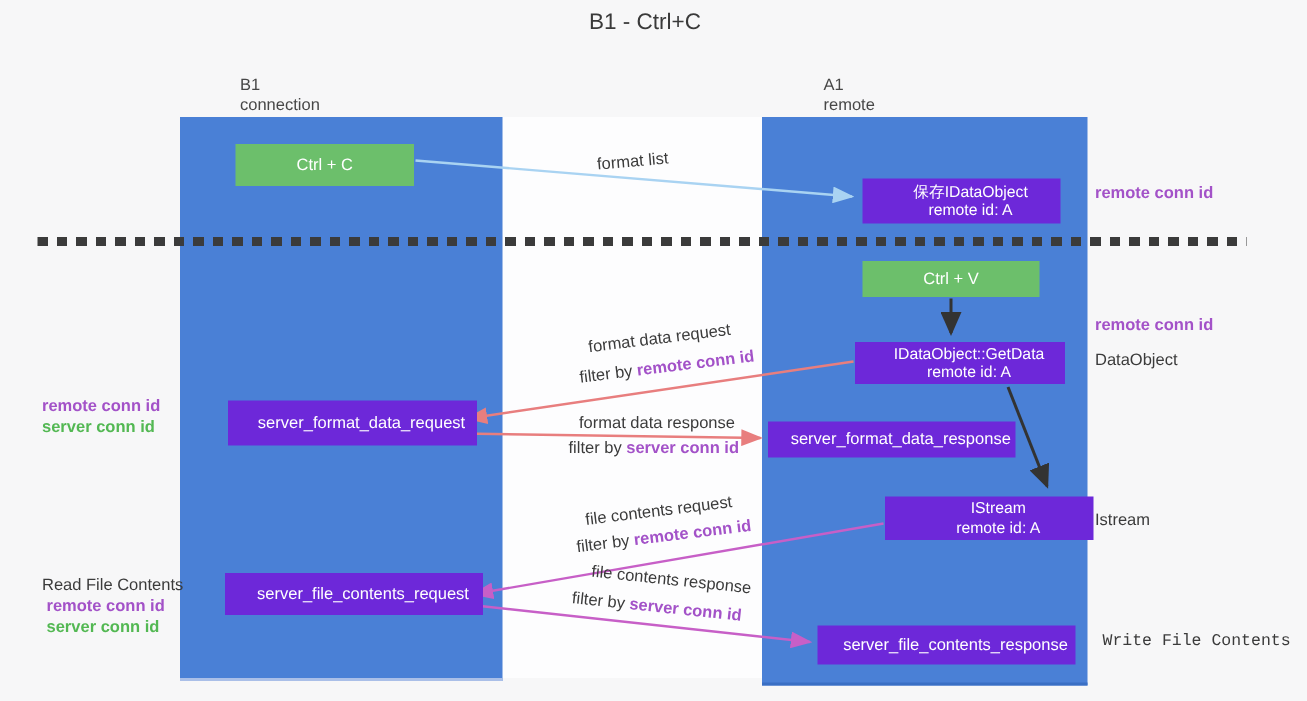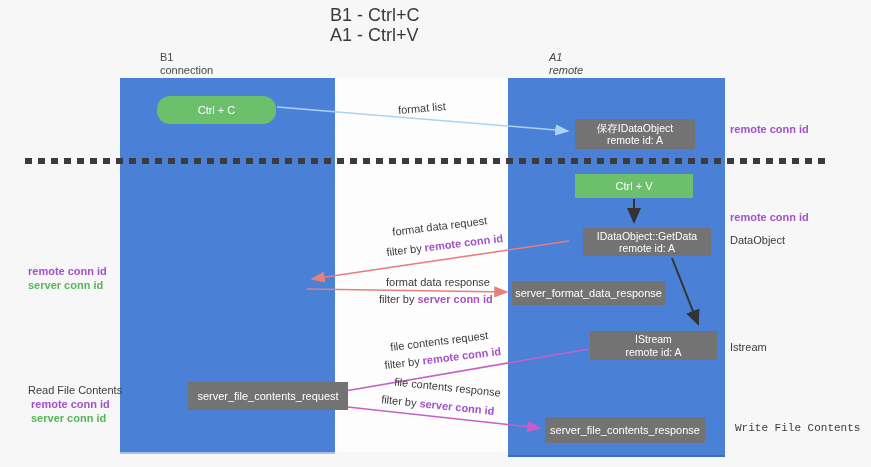--- a/index.html
+++ b/index.html
@@ -4,43 +4,43 @@
 <style>
   html,body{margin:0;padding:0;}
   body{font-family:"Liberation Sans",sans-serif;background:#f7f7f8;}
   #stage{position:relative;width:871px;height:467px;background:#f7f7f8;overflow:hidden;}
 
   .midstrip{position:absolute;left:335px;top:78px;width:173px;height:374px;background:#fdfdfe;}
   .lane{position:absolute;background:#4a80d6;}
   .lane.left{left:120px;top:78px;width:215px;height:374px;border-bottom:2px solid #aabfe8;}
   .lane.right{left:508px;top:78px;width:217px;height:377px;border-bottom:2px solid #3a6fc4;}
 
-  .title{position:absolute;left:330px;top:5px;width:200px;
-         font-size:18px;line-height:20px;color:#3a3a3a;}
+  .title{position:absolute;left:330px;top:5px;width:200px;text-align:center;
+         font-size:15px;line-height:20px;color:#3a3a3a;}
   .lanehead{position:absolute;width:135px;font-size:11px;line-height:13px;color:#474747;}
   .lanehead.left{left:160px;top:51px;}
-  .lanehead.right{left:549px;top:51px;font-style:italic;}
+  .lanehead.right{left:549px;top:51px;}
 
   .divider{position:absolute;left:25px;top:158px;width:806px;height:6px;
            background:repeating-linear-gradient(90deg,#3b3b3b 0 7px,transparent 7px 13px);}
 
   .box{position:absolute;display:flex;flex-direction:column;align-items:center;justify-content:center;
        color:#fff;text-align:center;font-size:11px;line-height:13px;}
   .box.green{background:#6cbf6b;}
-  .box.orange{background:#737373;}
+  .box.orange{background:#6d28d9;padding-left:12px;}
   .box.small{font-size:10.5px;line-height:12.5px;}
 
-  .b-ctrlc{left:157px;top:96px;width:119px;height:28px;border-radius:13px;}
+  .b-ctrlc{left:157px;top:96px;width:119px;height:28px;}
   .b-save{left:575px;top:119px;width:120px;height:30px;}
   .b-ctrlv{left:575px;top:174px;width:118px;height:24px;}
-  .b-getdata{left:570px;top:228px;width:128px;height:28px;margin-left:13px;}
+  .b-getdata{left:570px;top:228px;width:128px;height:28px;}
   .b-fmtreq{left:152px;top:267px;width:154px;height:30px;}
   .b-fmtres{left:512px;top:281px;width:153px;height:24px;}
   .b-istream{left:590px;top:331px;width:127px;height:29px;}
-  .b-filereq{left:150px;top:382px;width:160px;height:28px;margin-left:38px;}
+  .b-filereq{left:150px;top:382px;width:160px;height:28px;}
   .b-fileres{left:545px;top:417px;width:160px;height:26px;}
 
   .lbl{position:absolute;font-size:11px;color:#3b3b3b;white-space:nowrap;}
   .purple{color:#a352c8;font-weight:bold;}
   .greentxt{color:#53b853;font-weight:bold;}
   .alabel{position:absolute;font-size:11px;color:#3b3b3b;white-space:nowrap;}
   .alabel .sp{margin-right:3px;}
   .r-neg5{transform:rotate(-5deg);}
   .r-neg7{transform:rotate(-7deg);}
   .r-pos6{transform:rotate(6deg);}
@@ -52,21 +52,20 @@
 
 <div id="stage">
 
   <div class="midstrip"></div>
 
   <div class="lane left"></div>
   <div class="lane right"></div>
 
   <div class="title">
     <div>B1 - Ctrl+C</div>
-    <div>A1 - Ctrl+V</div>
   </div>
 
   <div class="lanehead left">
     <div>B1</div>
     <div>connection</div>
   </div>
   <div class="lanehead right">
     <div>A1</div>
     <div>remote</div>
   </div>
@@ -108,20 +107,23 @@
 
   <div class="box green b-ctrlv">
     <span>Ctrl + V</span>
   </div>
 
   <div class="box orange small b-getdata">
     <span>IDataObject::GetData</span>
     <span>remote id: A</span>
   </div>
 
+  <div class="box orange b-fmtreq">
+    <span>server_format_data_request</span>
+  </div>
 
   <div class="box orange b-fmtres">
     <span>server_format_data_response</span>
   </div>
 
   <div class="box orange small b-istream">
     <span>IStream</span>
     <span>remote id: A</span>
   </div>
 

